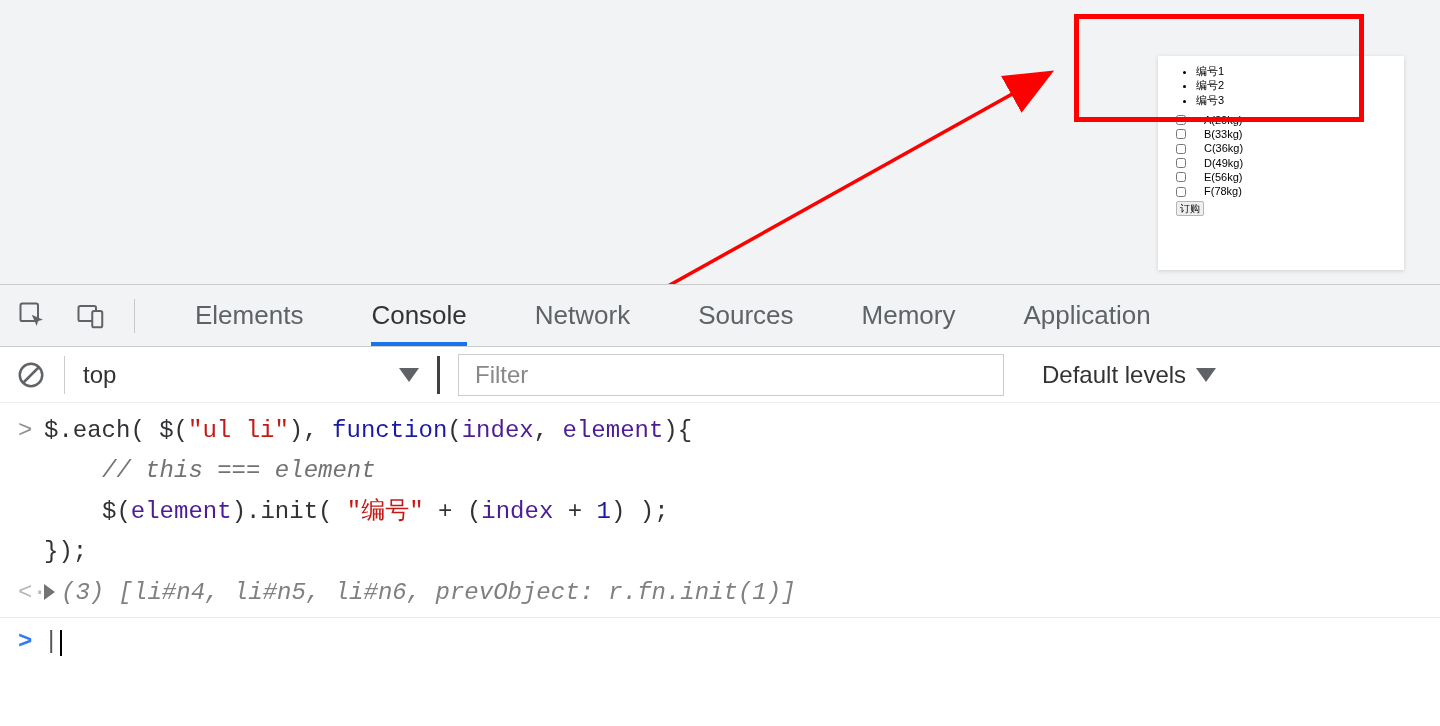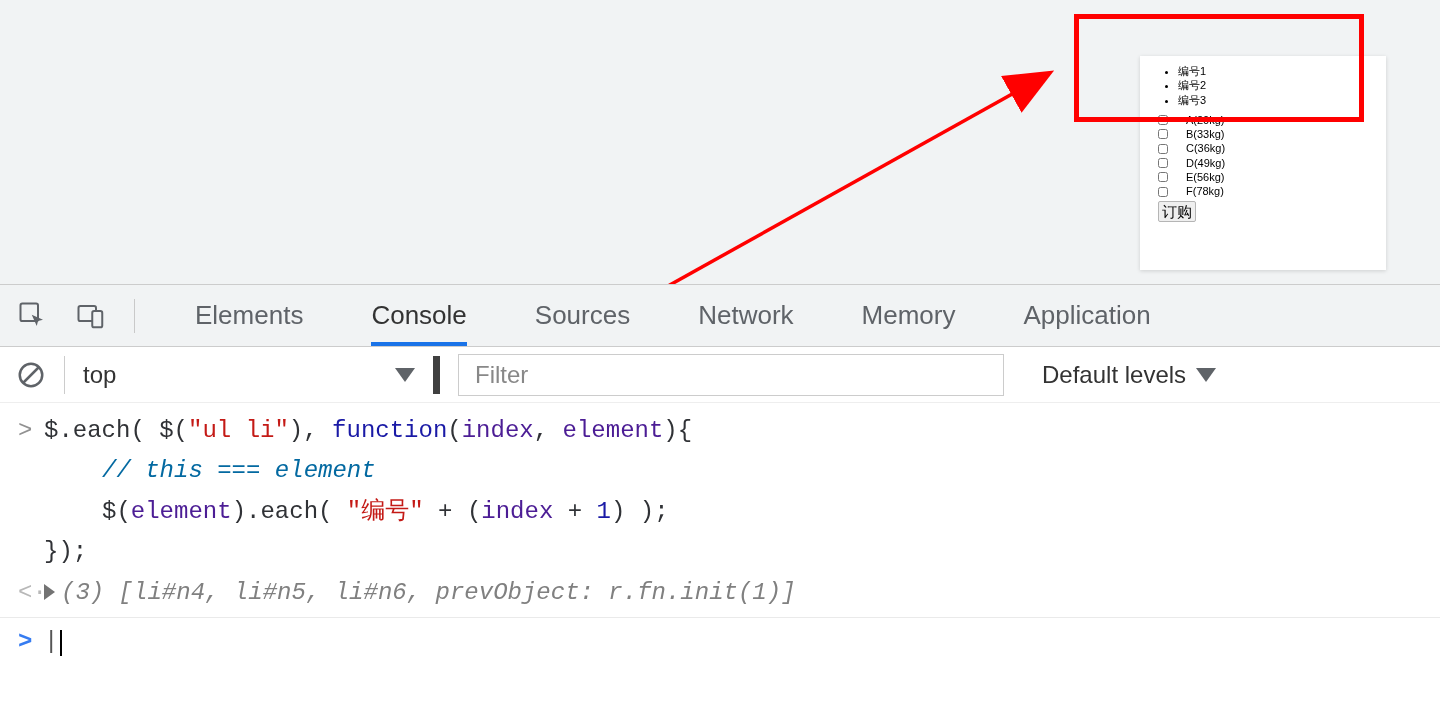--- a/index.html
+++ b/index.html
@@ -9,21 +9,21 @@
       width: 1440px;
       height: 726px;
       overflow: hidden;
       position: relative;
     }
 
     
     .preview-panel {
       position: absolute;
       top: 56px;
-      right: 54px;
+      right: 36px;
       width: 246px;
       height: 214px;
       background: #fff;
       box-shadow: 0 1px 4px rgba(0,0,0,0.15);
       padding: 8px 10px;
       font-size: 11px;
       line-height: 1.3;
       color: #000;
     }
     .preview-panel ul {
@@ -44,21 +44,21 @@
       line-height: 1.3;
     }
     .checkbox-row input[type=checkbox] {
       width: 10px;
       height: 10px;
       margin: 0;
     }
     .preview-btn {
       margin-top: 2px;
       margin-left: 8px;
-      font-size: 15px;
+      font-size: 10px;
       padding: 0 3px;
       background: #efefef;
       border: 1px solid #b5b5b5;
       border-radius: 2px;
       cursor: pointer;
       font-family: inherit;
       line-height: 1.3;
     }
 
     
@@ -145,21 +145,21 @@
       border-bottom: 1px solid #eee;
       padding: 0 16px;
       gap: 18px;
       background: #fff;
     }
     .context-select {
       display: flex;
       align-items: center;
       justify-content: space-between;
       border-left: 1px solid #ccc;
-      border-right: 7px solid #404040;
+      border-right: 3px solid #404040;
       height: 38px;
       padding: 0 18px;
       width: 376px;
       font-size: 24px;
       color: #333;
       cursor: pointer;
     }
     .filter-input {
       width: 546px;
       height: 42px;
@@ -210,21 +210,21 @@
       white-space: pre;
     }
     .indent1 { padding-left: 58px; }
     .indent2 { padding-left: 0; }
 
     
     .c-default { color: #303236; }
     .c-red { color: #c41a16; }
     .c-blue { color: #1a1aa6; }
     .c-cyan { color: #4c1d95; }
-    .c-comment { color: #0369a1; font-style: italic; }
+    .c-comment { color: #737373; font-style: italic; }
     .c-gray-italic { color: #808080; font-style: italic; }
 
     .output-expand {
       display: inline-block;
       width: 0; height: 0;
       border-top: 8px solid transparent;
       border-bottom: 8px solid transparent;
       border-left: 11px solid #737373;
       margin-right: 6px;
       position: relative;
@@ -316,22 +316,22 @@
       <span class="icon-wrap">
         <svg width="30" height="30" viewBox="0 0 24 24" stroke="#5f6368" stroke-width="1.6" fill="none">
           <rect x="2" y="4" width="14" height="12" rx="1.5"></rect>
           <rect x="13" y="8" width="8" height="13" rx="1.5" fill="#f1f3f4"></rect>
         </svg>
       </span>
     </div>
     <div class="tab-list">
       <div class="tab">Elements</div>
       <div class="tab active">Console</div>
+      <div class="tab">Network</div>
       <div class="tab">Sources</div>
-      <div class="tab">Network</div>
       <div class="tab">Memory</div>
       <div class="tab">Application</div>
     </div>
   </div>
 
   <div class="console-toolbar">
     <span class="icon-wrap">
       <svg width="30" height="30" viewBox="0 0 24 24" stroke="#5f6368" stroke-width="2" fill="none">
         <circle cx="12" cy="12" r="9"></circle>
         <line x1="6" y1="18" x2="18" y2="6"></line>
@@ -353,21 +353,21 @@
     <div class="console-row">
       <div class="row-gutter">&gt;</div>
       <div class="row-content"><span class="c-default">$.each( $(</span><span class="c-red">"ul li"</span><span class="c-default">), </span><span class="c-blue">function</span><span class="c-default">(</span><span class="c-cyan">index</span><span class="c-default">, </span><span class="c-cyan">element</span><span class="c-default">){</span></div>
     </div>
     <div class="console-row">
       <div class="row-gutter"></div>
       <div class="row-content indent1"><span class="c-comment">// this === element</span></div>
     </div>
     <div class="console-row">
       <div class="row-gutter"></div>
-      <div class="row-content indent1"><span class="c-default">$(</span><span class="c-cyan">element</span><span class="c-default">).each( </span><span class="c-red">"编号"</span><span class="c-default"> + (</span><span class="c-cyan">index</span><span class="c-default"> + </span><span class="c-blue">1</span><span class="c-default">) );</span></div>
+      <div class="row-content indent1"><span class="c-default">$(</span><span class="c-cyan">element</span><span class="c-default">).init( </span><span class="c-red">"编号"</span><span class="c-default"> + (</span><span class="c-cyan">index</span><span class="c-default"> + </span><span class="c-blue">1</span><span class="c-default">) );</span></div>
     </div>
     <div class="console-row">
       <div class="row-gutter"></div>
       <div class="row-content indent2"><span class="c-default">});</span></div>
     </div>
 
     <div class="console-row">
       <div class="row-gutter" style="color:#b8b8b8">&lt;·</div>
       <div class="row-content"><span class="output-expand"></span><span class="c-gray-italic">(3)</span><span class="c-gray-italic"> [</span><span class="c-gray-italic">li#n4</span><span class="c-gray-italic">, </span><span class="c-gray-italic">li#n5</span><span class="c-gray-italic">, </span><span class="c-gray-italic">li#n6</span><span class="c-gray-italic">, </span><span class="c-gray-italic">prevObject: r.fn.init(1)</span><span class="c-gray-italic">]</span></div>
     </div>

